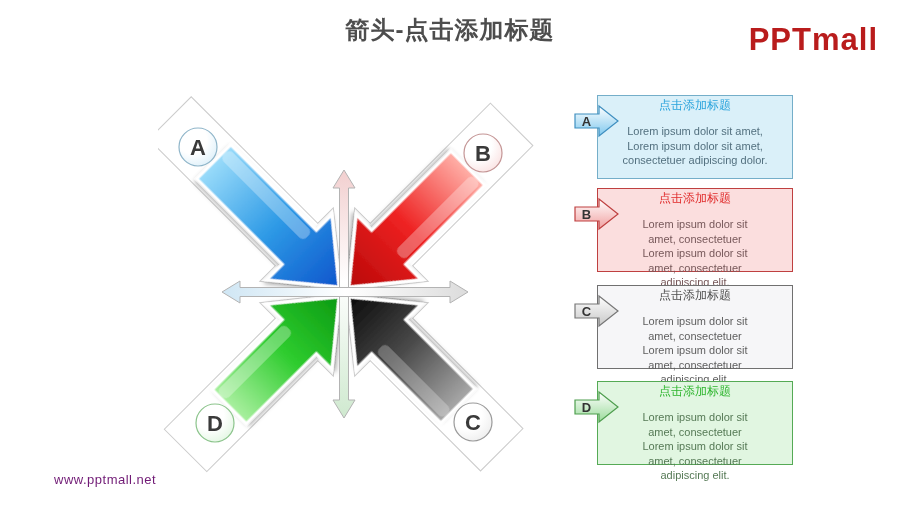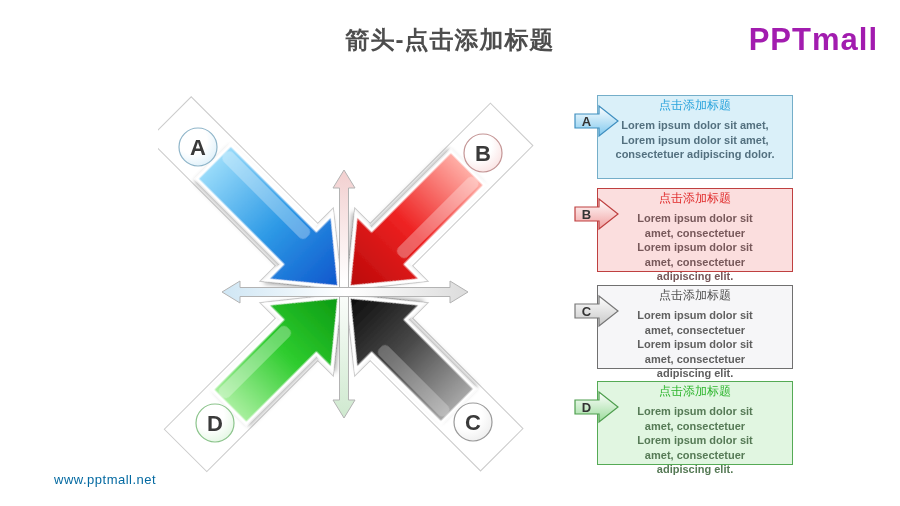--- a/index.html
+++ b/index.html
@@ -2,50 +2,50 @@
 <html><head>
 <meta charset="utf-8">
 <style>
   html,body{margin:0;padding:0;}
   body{
     width:900px;height:506px;position:relative;overflow:hidden;
     background:#ffffff;
     font-family:"Liberation Sans","DejaVu Sans",sans-serif;
   }
   .page-title{
-    position:absolute;top:24px;left:0;width:900px;
+    position:absolute;top:14px;left:0;width:900px;
     text-align:center;font-size:24px;font-weight:bold;color:#4d4d4d;
     letter-spacing:1px;
   }
   .brand-logo{
     position:absolute;top:22px;right:22px;
-    font-size:31px;font-weight:bold;color:#a21caf;letter-spacing:1px;
+    font-size:31px;font-weight:bold;color:#b91c1c;letter-spacing:1px;
   }
   .watermark{
     position:absolute;left:54px;top:472px;
-    font-size:13px;color:#0369a1;letter-spacing:.5px;
+    font-size:13px;color:#701a75;letter-spacing:.5px;
   }
   .diagram-wrap{position:absolute;left:158px;top:96px;width:386px;height:388px;}
 
   
   .card{
     position:absolute;left:597px;width:196px;height:84px;
     border:1px solid;box-sizing:border-box;text-align:center;
     overflow:visible;
   }
   .card-a{top:95px;background:#daf0f9;border-color:#74aec9;}
   .card-b{top:188px;background:#fbdede;border-color:#bf4040;}
   .card-c{top:285px;background:#f6f6f8;border-color:#707070;}
   .card-d{top:381px;background:#e1f6e1;border-color:#55aa55;}
   .card-title{font-size:12px;font-weight:normal;padding-top:1px;margin-bottom:2px;}
   .card-a .card-title{color:#29a3dc;}
   .card-b .card-title{color:#e02b2b;}
   .card-c .card-title{color:#4d4d4d;}
   .card-d .card-title{color:#2db52d;}
-  .card-body{font-size:11px;line-height:14.5px;margin:4px auto;font-weight:bold;}
+  .card-body{font-size:11px;line-height:14.5px;margin:10px auto;}
   .card-a .card-body{max-width:182px;color:#53707f;}
   .card-b .card-body{max-width:140px;color:#77585a;}
   .card-c .card-body{max-width:140px;color:#5f5f5f;}
   .card-d .card-body{max-width:140px;color:#567a56;}
   .card-marker{position:absolute;left:-24px;top:6px;width:46px;height:38px;}
   .marker-letter{font-size:13px;font-weight:bold;fill:#333333;}
   .node-letter{font-size:22px;font-weight:bold;fill:#3a3a3a;}
 </style>
 </head>
 <body>

